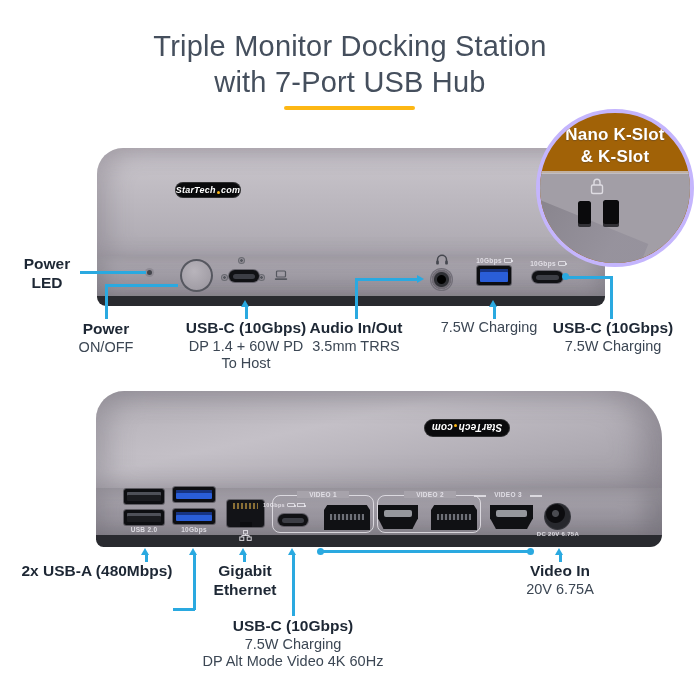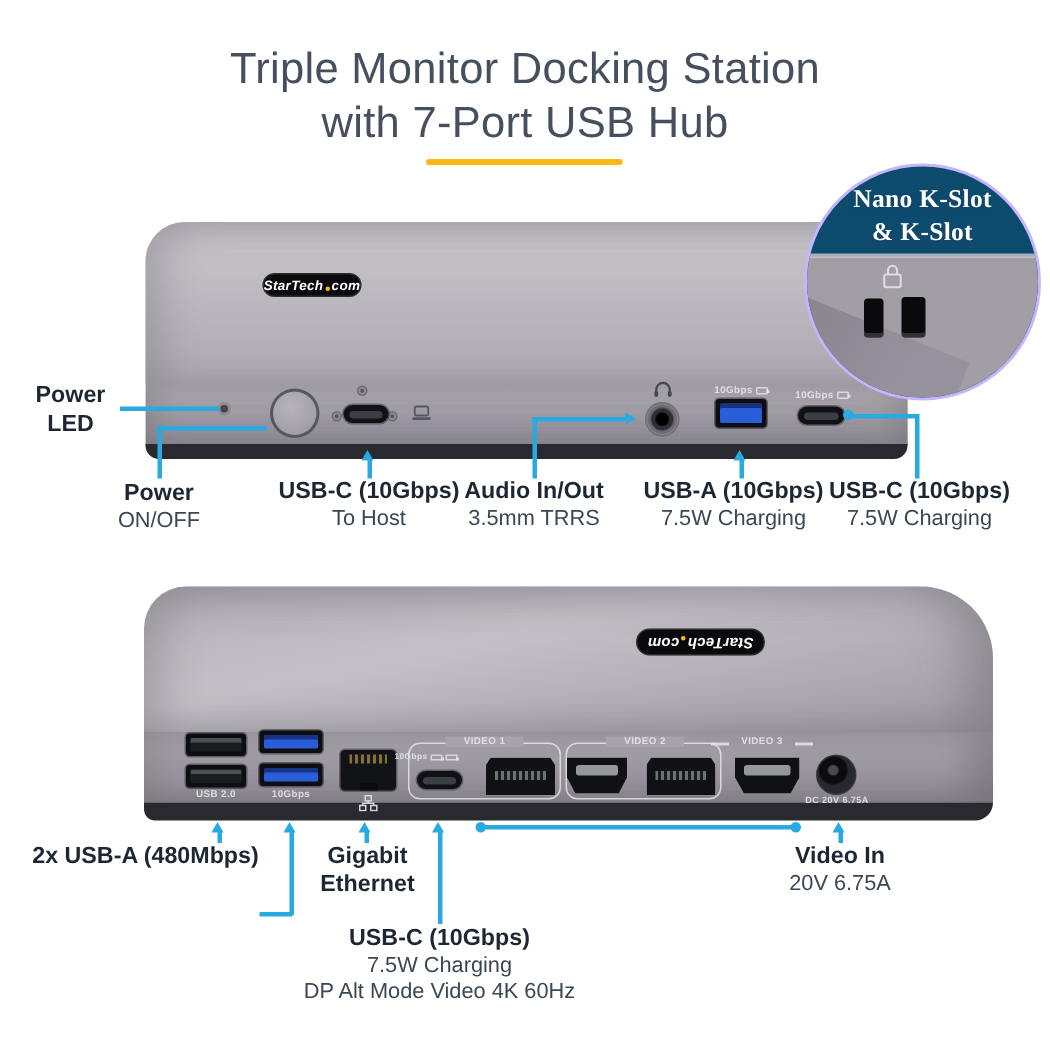--- a/index.html
+++ b/index.html
@@ -56,21 +56,21 @@
 
   
   .print { position:absolute; font-size:6.5px; font-weight:700; color:rgba(233,231,238,.88); letter-spacing:.3px; text-align:center; white-space:nowrap; display:flex; align-items:center; justify-content:center; gap:2px; }
   .batt { display:inline-block; width:8px; height:4.5px; border:1px solid rgba(233,231,238,.8); border-radius:1px; position:relative; }
   .batt::after { content:""; position:absolute; right:-2px; top:1px; width:1.5px; height:2px; background:rgba(233,231,238,.8); }
   .vid-label { background:#a7a3ab; padding:0 3px; z-index:3; }
   .group-outline { position:absolute; border:1.5px solid rgba(230,228,234,.85); border-radius:8px; }
   .dash { position:absolute; height:1.5px; background:rgba(230,228,234,.85); }
 
   
-  .inset { position:absolute; border:2px solid #c4b5fd; border-radius:50%; overflow:hidden; background:#0c4a6e; z-index:5;font-family:Liberation Serif, serif; }
+  .inset { position:absolute; border:4px solid #c4b5fd; border-radius:50%; overflow:hidden; background:#a16207; z-index:5; }
   .inset .lower { position:absolute; left:0; right:0; top:60px; bottom:0; background:#a29ea6; }
   .inset .seam { position:absolute; left:0; right:0; top:58px; height:2.5px; background:#c9c5cb; opacity:.8; }
   .inset .edge { position:absolute; left:-30px; top:104px; width:130px; height:70px; background:linear-gradient(100deg,#716d76,#8d8995 70%); transform:rotate(22deg); opacity:.55; }
   .inset-text { position:absolute; left:0; right:0; text-align:center; color:#ffffff; font-size:17px; font-weight:600; letter-spacing:.2px; text-shadow:0 1px 1px rgba(60,58,66,.4); }
   .kslot { position:absolute; background:#0a0a0c; border-radius:2.5px; box-shadow:inset 0 -3px 0 rgba(90,88,96,.5); }
 </style>
 </head>
 <body>
 
 <div class="stage">
@@ -151,28 +151,28 @@
   <div class="co" style="left:7px;top:252px;width:80px">
     <div class="b">Power</div>
     <div class="b">LED</div>
   </div>
   <div class="co" style="left:56px;top:317px;width:100px">
     <div class="b">Power</div>
     <div class="r">ON/OFF</div>
   </div>
   <div class="co" style="left:156px;top:316px;width:180px">
     <div class="b">USB-C (10Gbps)</div>
+    <div class="r">DP 1.4 + 60W PD</div>
     <div class="r">To Host</div>
   </div>
   <div class="co" style="left:276px;top:316px;width:160px">
     <div class="b">Audio In/Out</div>
     <div class="r">3.5mm TRRS</div>
   </div>
   <div class="co" style="left:409px;top:316px;width:160px">
-    <div class="b">USB-A (10Gbps)</div>
     <div class="r">7.5W Charging</div>
   </div>
   <div class="co" style="left:533px;top:316px;width:160px">
     <div class="b">USB-C (10Gbps)</div>
     <div class="r">7.5W Charging</div>
   </div>
 
   <div class="abs d2-top" style="left:96px;top:388px;width:566px;height:97px"></div>
   <div class="abs d2-face" style="left:96px;top:485px;width:566px;height:47px"></div>
   <div class="abs d2-base" style="left:96px;top:532px;width:566px;height:12px"></div>

